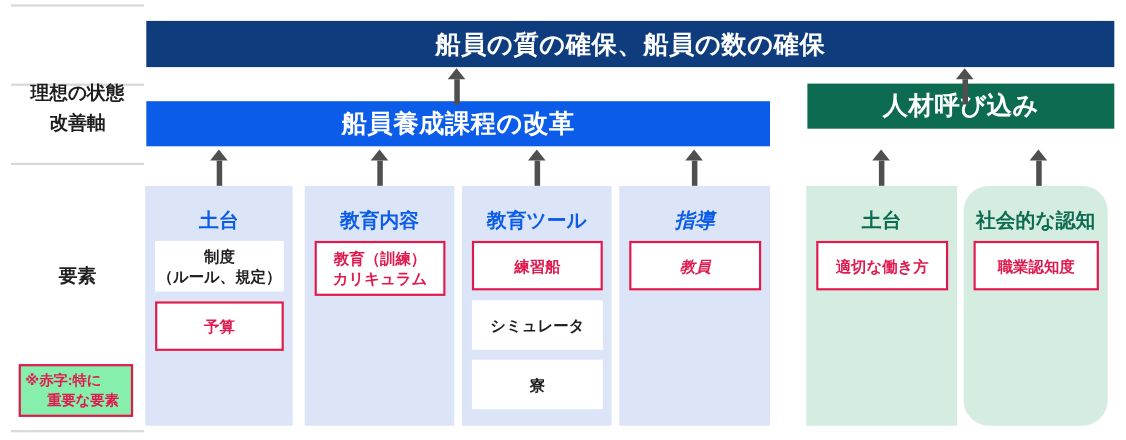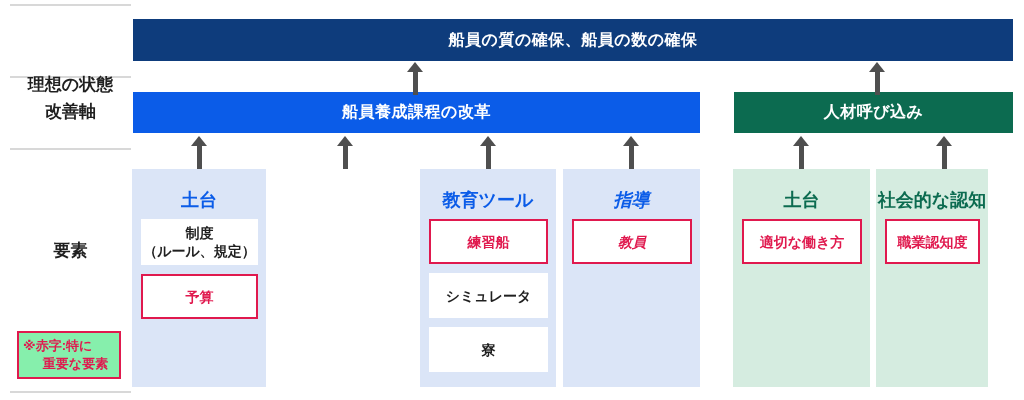--- a/index.html
+++ b/index.html
@@ -10,25 +10,25 @@
   }
   
   .rail-line{position:absolute;left:10px;width:121px;height:2px;background:#d8d8d8;}
   .row-label{
     position:absolute;left:10px;width:121px;text-align:center;
     font-size:17px;font-weight:bold;color:#1f1f1f;line-height:20px;
   }
   
   .bar{
     position:absolute;height:41px;display:flex;align-items:center;justify-content:center;
-    color:#ffffff;font-size:16px;font-weight:bold;letter-spacing:0.5px;
+    color:#ffffff;font-size:23px;font-weight:bold;letter-spacing:0.5px;
   }
   .goal-bar{left:133px;top:19px;width:880px;height:42px;background:#0E3C7C;}
   .axis-blue{left:133px;top:92px;width:567px;background:#0B5CE8;}
-  .axis-green{left:734px;top:92px;width:279px;background:#0C6B50;}
+  .axis-green{left:734px;top:76px;width:279px;background:#0C6B50;}
   
   .arrow{position:absolute;width:16px;}
   .arrow .head{
     width:0;height:0;margin:0 auto;
     border-left:8px solid transparent;border-right:8px solid transparent;
     border-bottom:10px solid #4f4f4f;
   }
   .arrow .stem{width:5px;margin:0 auto;background:#4f4f4f;}
   .arrow-tall .stem{height:23px;}
   
@@ -122,20 +122,29 @@
       <div class="box plain">
         <span>制度</span>
         <span>（ルール、規定）</span>
       </div>
       <div class="box important">
         <span>予算</span>
       </div>
     </div>
   </div>
 
+  <div class="col col-blue" style="left:277px;width:136px;">
+    <div class="col-header">教育内容</div>
+    <div class="boxes">
+      <div class="box important">
+        <span>教育（訓練）</span>
+        <span>カリキュラム</span>
+      </div>
+    </div>
+  </div>
 
   <div class="col col-blue" style="left:420px;width:136px;">
     <div class="col-header">教育ツール</div>
     <div class="boxes">
       <div class="box important">
         <span>練習船</span>
       </div>
       <div class="box plain">
         <span>シミュレータ</span>
       </div>
@@ -156,21 +165,21 @@
 
   <div class="col col-green" style="left:733px;width:137px;">
     <div class="col-header">土台</div>
     <div class="boxes">
       <div class="box important">
         <span>適切な働き方</span>
       </div>
     </div>
   </div>
 
-  <div class="col col-green" style="left:876px;width:112px;">
+  <div class="col col-green" style="left:876px;width:131px;border-radius:23px;">
     <div class="col-header">社会的な認知</div>
     <div class="boxes">
       <div class="box important">
         <span>職業認知度</span>
       </div>
     </div>
   </div>
 
   <div class="legend-note">
     <div class="l1">※赤字:特に</div>

